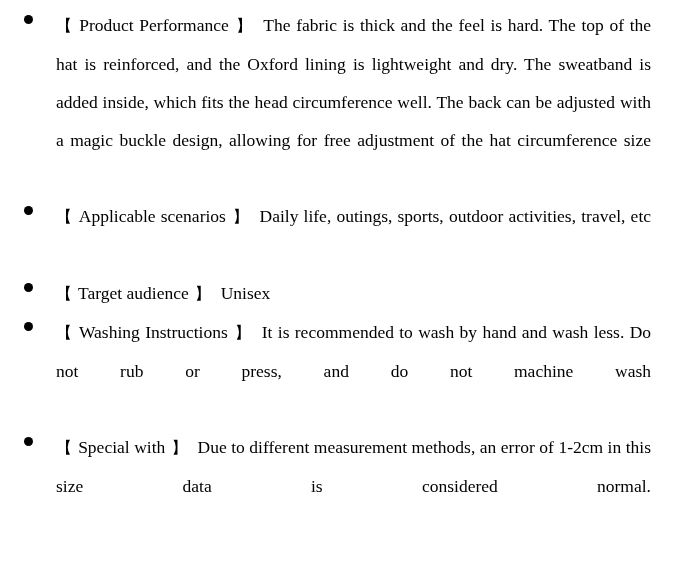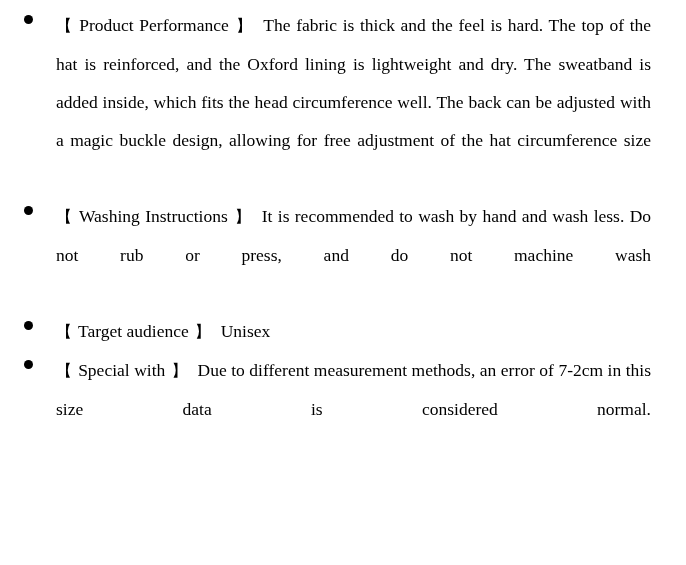--- a/index.html
+++ b/index.html
@@ -77,36 +77,42 @@
 <div class="page">
   <ul class="bullet-list">
 
     <li class="bullet-item">
       <span class="bullet-dot"></span>
       <p class="para justify">
         <span class="label"><span class="brk-l">【</span><span class="gap-sm"></span><span>Product Performance</span><span class="gap-sm"></span><span class="brk-r">】</span></span><span class="gap-md"></span><span>The fabric is thick and the feel is hard. The top of the hat is reinforced, and the Oxford lining is lightweight and dry. The sweatband is added inside, which fits the head circumference well. The back can be adjusted with a magic buckle design, allowing for free adjustment of the hat circumference size</span>
       </p>
     </li>
 
-
     <li class="bullet-item">
       <span class="bullet-dot"></span>
       <p class="para justify">
-        <span class="label"><span class="brk-l">【</span><span class="gap-sm"></span><span>Washing Instructions</span><span class="gap-sm"></span><span class="brk-r">】</span></span><span class="gap-md"></span><span>It is recommended to wash by hand and wash less. Do not rub or press, and do not machine wash</span>
+        <span class="label"><span class="brk-l">【</span><span class="gap-sm"></span><span>Applicable scenarios</span><span class="gap-sm"></span><span class="brk-r">】</span></span><span class="gap-md"></span><span>Daily life, outings, sports, outdoor activities, travel, etc</span>
       </p>
     </li>
 
     <li class="bullet-item">
       <span class="bullet-dot"></span>
       <p class="para nojustify">
         <span class="label"><span class="brk-l">【</span><span class="gap-sm"></span><span>Target audience</span><span class="gap-sm"></span><span class="brk-r">】</span></span><span class="gap-md"></span><span>Unisex</span>
       </p>
     </li>
 
     <li class="bullet-item">
       <span class="bullet-dot"></span>
       <p class="para justify">
-        <span class="label"><span class="brk-l">【</span><span class="gap-sm"></span><span>Special with</span><span class="gap-sm"></span><span class="brk-r">】</span></span><span class="gap-md"></span><span>Due to different measurement methods, an error of 7-2cm in this size data is considered normal.</span>
+        <span class="label"><span class="brk-l">【</span><span class="gap-sm"></span><span>Washing Instructions</span><span class="gap-sm"></span><span class="brk-r">】</span></span><span class="gap-md"></span><span>It is recommended to wash by hand and wash less. Do not rub or press, and do not machine wash</span>
+      </p>
+    </li>
+
+    <li class="bullet-item">
+      <span class="bullet-dot"></span>
+      <p class="para justify">
+        <span class="label"><span class="brk-l">【</span><span class="gap-sm"></span><span>Special with</span><span class="gap-sm"></span><span class="brk-r">】</span></span><span class="gap-md"></span><span>Due to different measurement methods, an error of 1-2cm in this size data is considered normal.</span>
       </p>
     </li>
 
   </ul>
 </div>
 
 </body></html>

